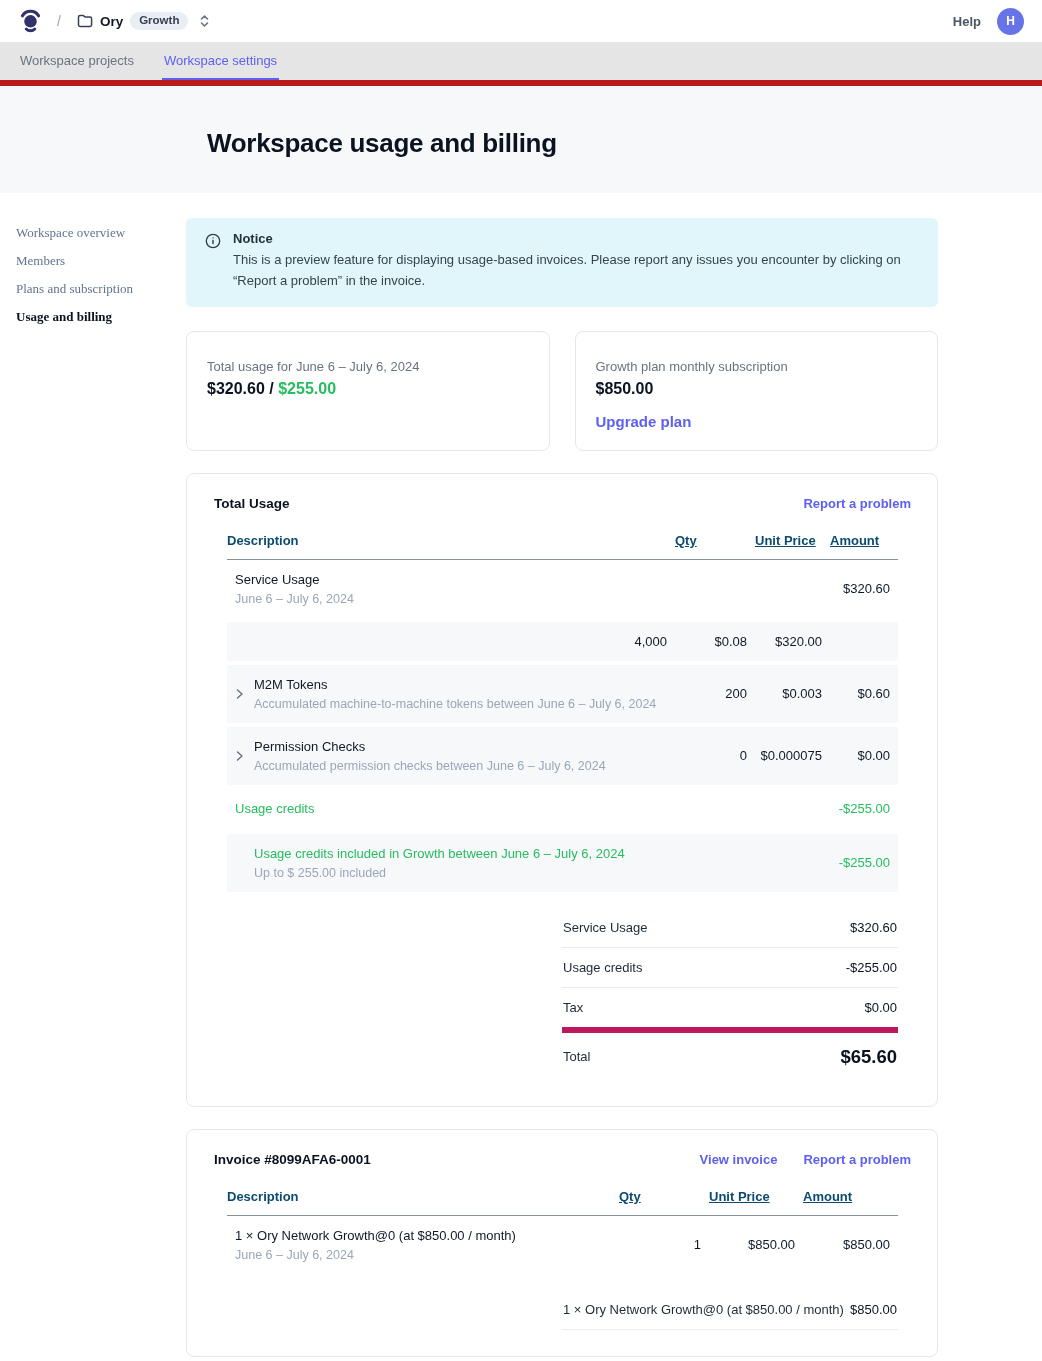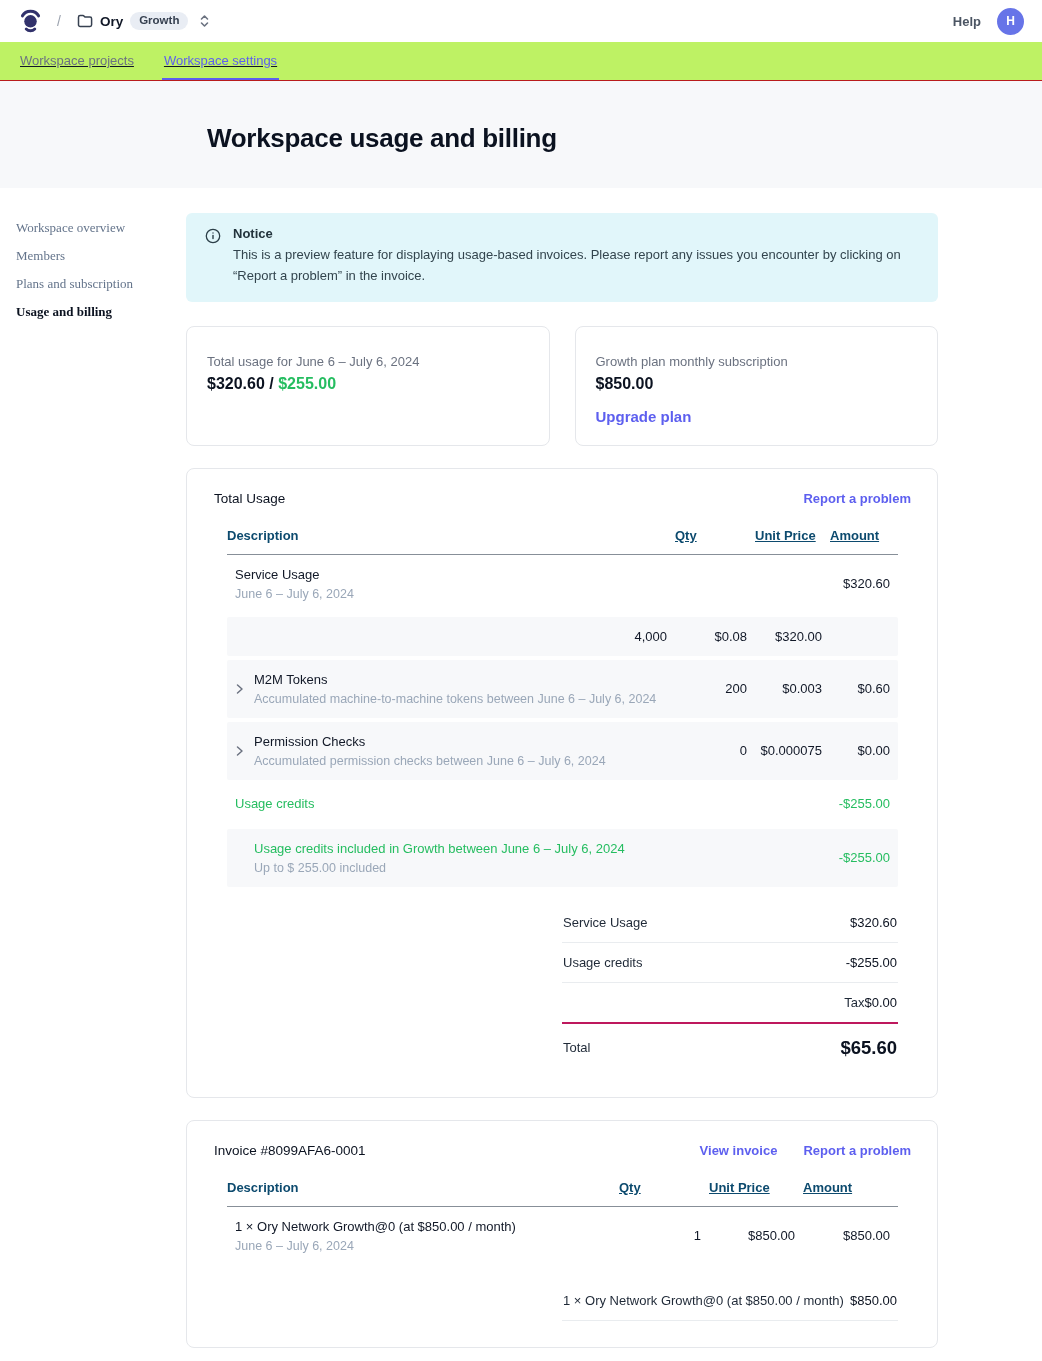--- a/index.html
+++ b/index.html
@@ -30,21 +30,21 @@
   .updown { display: flex; align-items: center; margin-left: 4px; }
   .topbar-right { margin-left: auto; display: flex; align-items: center; gap: 16px; }
   .help-link { color: #4b5563; font-size: 13px; font-weight: 600; }
   .avatar {
     width: 27px; height: 27px; border-radius: 50%; background: #6774e8;
     color: #fff; font-size: 12px; font-weight: 700;
     display: flex; align-items: center; justify-content: center;
   }
 
   
-  .tabbar { display: flex; padding: 0 18px; border-bottom: 1px solid #b91c1c; background: #bef264; text-decoration: underline; }
+  .tabbar { display: flex; padding: 0 18px; border-bottom: 6px solid #b91c1c; background: #e5e5e5; }
   .tab {
     font-size: 13px; color: #6b7280; padding: 11px 2px 10px;
     margin-right: 26px; border-bottom: 2px solid transparent; cursor: pointer;
   }
   .tab.active { color: #5d5fef; border-bottom-color: #5d5fef; }
 
   
   .header-band { background: #f7f8fa; padding: 42px 0 34px 207px; }
   .page-title { font-size: 26px; font-weight: 700; color: #0b1220; letter-spacing: -0.3px; }
   .page-breadcrumb { margin-top: 11px; font-size: 12.5px; }
@@ -77,21 +77,21 @@
   .card-value { margin-top: 6px; font-size: 16px; font-weight: 700; color: #0b1220; }
   .card-value .green { color: #25bd60; }
   .card-link { display: inline-block; margin-top: 15px; color: #5d5fef; font-size: 15px; font-weight: 600; }
 
   
   .panel {
     border: 1px solid #e5e7eb; border-radius: 8px; background: #fff;
     padding: 20px 20px 26px; margin-top: 22px;
   }
   .panel-head { display: flex; align-items: center; justify-content: space-between; padding: 2px 6px 0 7px; }
-  .panel-title { font-size: 13.5px; font-weight: 400; color: #0b1220; }
+  .panel-title { font-size: 13.5px; font-weight: 700; color: #0b1220; }
   .panel-links { display: flex; gap: 26px; }
   .panel-links a { color: #5d5fef; font-size: 13px; font-weight: 600; }
 
   .tbl { margin: 22px 19px 0 20px; }
   .tr { display: grid; align-items: center; }
   .tbl-usage .tr { grid-template-columns: 1fr 80px 75px 68px; }
   .tbl-invoice .tr { grid-template-columns: 1fr 90px 94px 95px; }
   .th-row { padding-bottom: 11px; border-bottom: 1px solid #878f98; }
   .th { font-size: 13px; font-weight: 700; color: #0c4a6e; }
   .num { text-align: left; text-decoration: underline; }
@@ -108,21 +108,21 @@
   .row.credit-parent { padding-top: 16px; padding-bottom: 14px; }
   .row.credit-parent .title, .row.credit-parent .cell-num { color: #25bd60; }
 
   .summary { width: 336px; margin: 16px 0 0 auto; }
   .sum-row {
     display: flex; justify-content: space-between; align-items: center;
     padding: 12px 1px; border-bottom: 1px solid #e9ecef;
   }
   .sum-row .s-label { font-size: 13px; color: #1f2937; }
   .sum-row .s-value { font-size: 13px; color: #0b1220; }
-  .sum-row.pre-total { border-bottom: 2px solid #be185d; justify-content: flex-end; }
+  .sum-row.pre-total { border-bottom: 6px solid #be185d; }
   .sum-row.total { border-bottom: none; padding-top: 13px; }
   .sum-row.total .s-value { font-size: 18.5px; font-weight: 700; }
 </style>
 </head>
 <body>
 
 <header class="topbar">
   <span class="logo">
     <svg width="25" height="26" viewBox="0 0 28 28" fill="none">
       <path d="M5 8.2 A 10 9.2 0 0 1 23 8.2" stroke="#31316b" stroke-width="3.4" stroke-linecap="round"></path>

